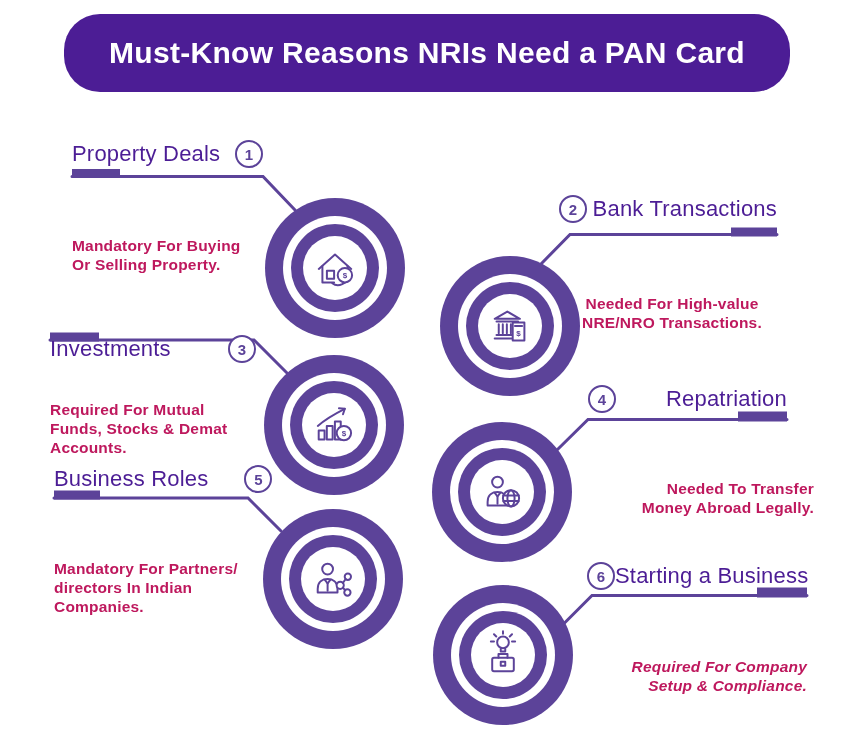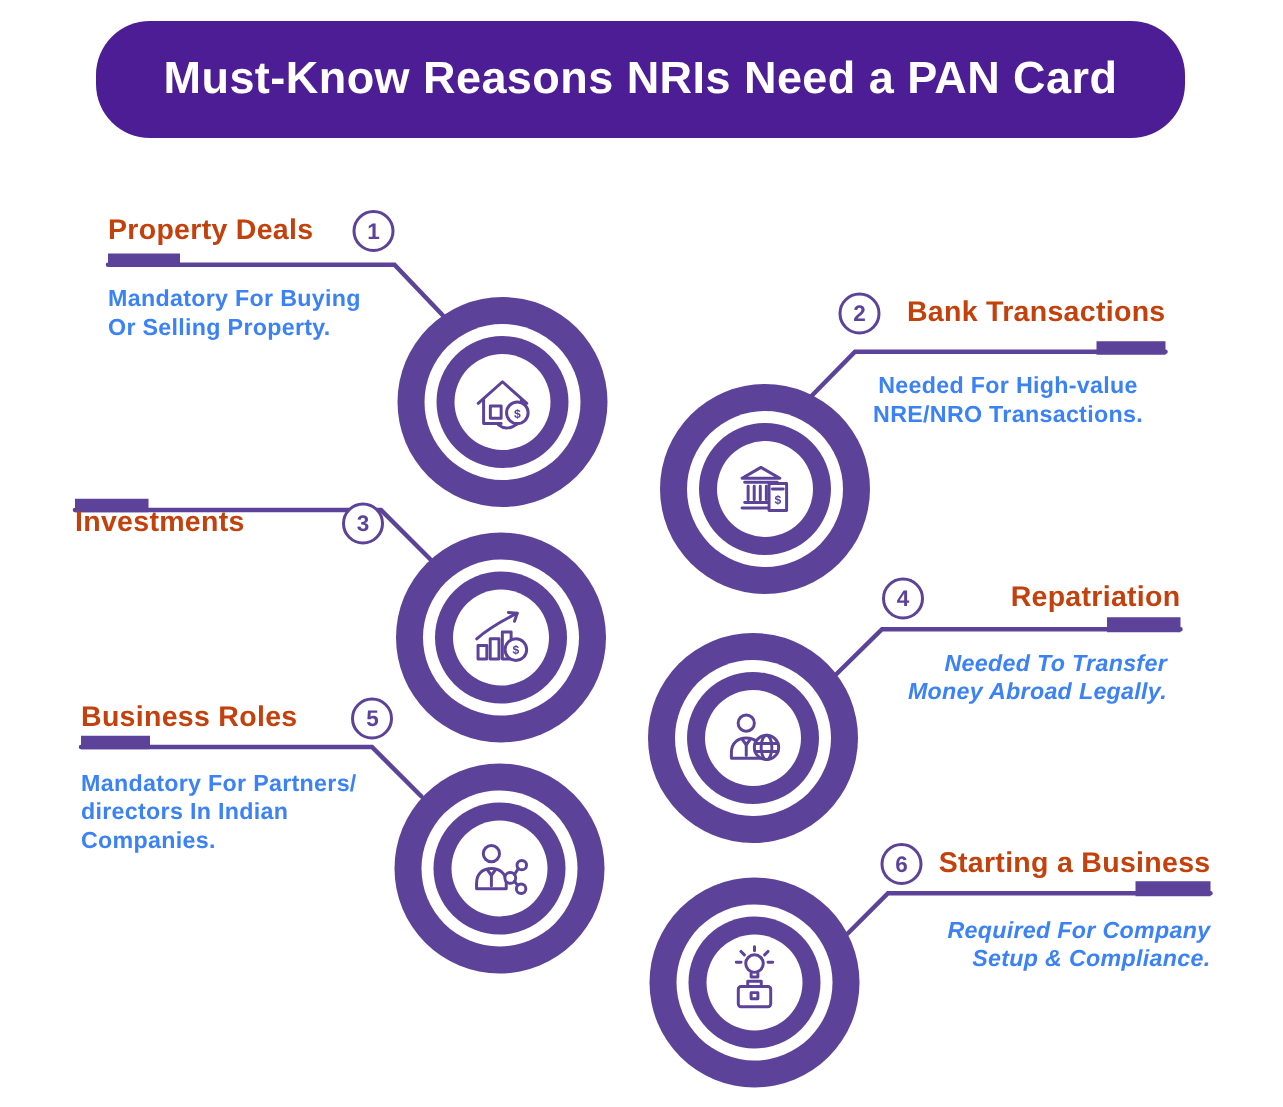--- a/index.html
+++ b/index.html
@@ -25,30 +25,30 @@
   .badge-ring{width:88px;height:88px;border-radius:50%;background:#5c4399;
     display:flex;align-items:center;justify-content:center;}
   .badge-core{width:64px;height:64px;border-radius:50%;background:#ffffff;
     display:flex;align-items:center;justify-content:center;}
   .badge-core svg{color:#5c4399;}
   .title-row{
     position:absolute;display:flex;align-items:center;justify-content:space-between;
     height:28px;z-index:3;
   }
   .item-title{
-    color:#c2410c;font-size:19px;font-weight:bold;letter-spacing:.2px;white-space:nowrap;
+    color:#4c1d95;font-size:22px;font-weight:normal;letter-spacing:.2px;white-space:nowrap;
   }
   .num-circle{
     width:28px;height:28px;border-radius:50%;border:2px solid #5c4399;background:#ffffff;
     box-sizing:border-box;display:flex;align-items:center;justify-content:center;
     color:#5c4399;font-size:15px;font-weight:bold;flex:0 0 auto;
   }
   .item-desc{
-    position:absolute;color:#3b82f6;font-size:15.5px;line-height:19px;font-weight:600;
-    letter-spacing:.2px;z-index:3;
+    position:absolute;color:#be185d;font-size:15.5px;line-height:19px;font-weight:600;
+    letter-spacing:.2px;z-index:3;margin-top:46px;
   }
   .al{text-align:left;} .ac{text-align:center;} .ar{text-align:right;}
   .coin-text{font-size:9px;font-weight:bold;fill:#5c4399;font-family:"Liberation Sans","DejaVu Sans",sans-serif;}
 </style>
 </head>
 <body>
 
 <div class="canvas">
 
   <div class="banner">
@@ -134,20 +134,25 @@
       </svg>
     </div>
         </div>
       </div>
   </div>
 
   <div class="title-row" style="left:50px;top:303px;width:206px;margin-top:32px;">
     <div class="item-title">Investments</div>
     <div class="num-circle">3</div>
   </div>
+  <div class="item-desc al" style="left:50px;top:354px;width:215px;">
+    <div>Required For Mutual</div>
+    <div>Funds, Stocks &amp; Demat</div>
+    <div>Accounts.</div>
+  </div>
   <div class="badge" style="left:264px;top:355px;">
     <div class="badge-gap">
         <div class="badge-ring">
           <div class="badge-core">
       <svg width="54" height="54" viewBox="0 0 60 60" fill="none" stroke="currentColor" stroke-width="2.2" stroke-linecap="round" stroke-linejoin="round">
         <rect x="13" y="36" width="6.5" height="10"></rect>
         <rect x="22" y="31" width="6.5" height="15"></rect>
         <rect x="31" y="26" width="6.5" height="20"></rect>
         <path d="M12 31 C 20 24 30 18 42 12"></path>
         <path d="M35.5 11.5 L42 12 L40 18"></path>
@@ -156,21 +161,21 @@
       </svg>
     </div>
         </div>
       </div>
   </div>
 
   <div class="title-row" style="left:588px;top:385px;width:199px;">
     <div class="num-circle">4</div>
     <div class="item-title">Repatriation</div>
   </div>
-  <div class="item-desc ar" style="left:578px;top:433px;width:200px;font-style:italic;">
+  <div class="item-desc ar" style="left:614px;top:433px;width:200px;">
     <div>Needed To Transfer</div>
     <div>Money Abroad Legally.</div>
   </div>
   <div class="badge" style="left:432px;top:422px;">
     <div class="badge-gap">
         <div class="badge-ring">
           <div class="badge-core">
       <svg width="54" height="54" viewBox="0 0 60 60" fill="none" stroke="currentColor" stroke-width="2.2" stroke-linecap="round" stroke-linejoin="round">
         <circle cx="25" cy="19" r="6"></circle>
         <path d="M14 45 v-4 c0 -8 5.5 -11 11 -11 c5.5 0 11 3 11 11 v4 z"></path>

